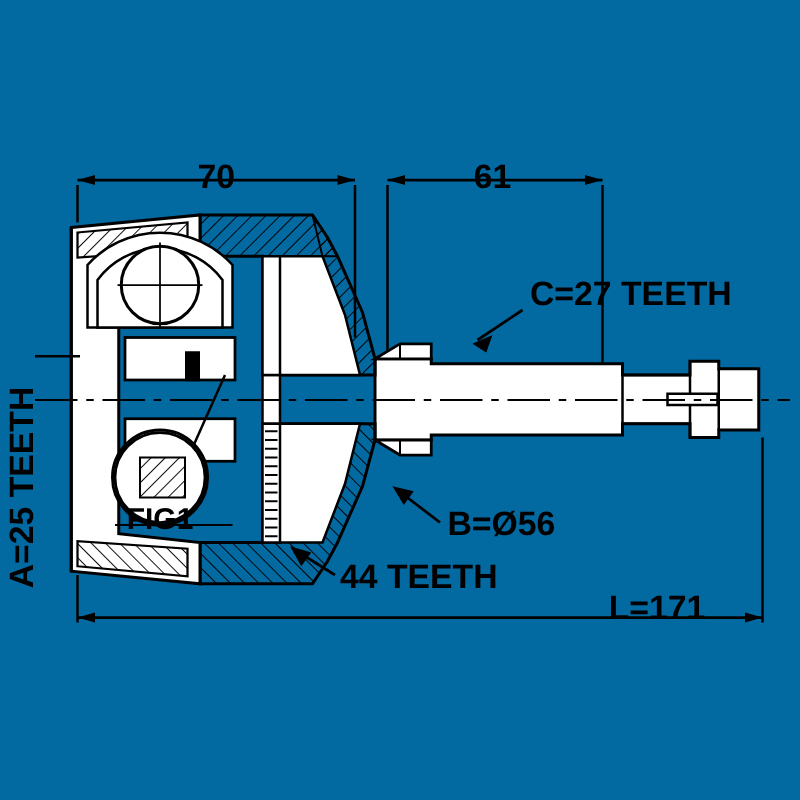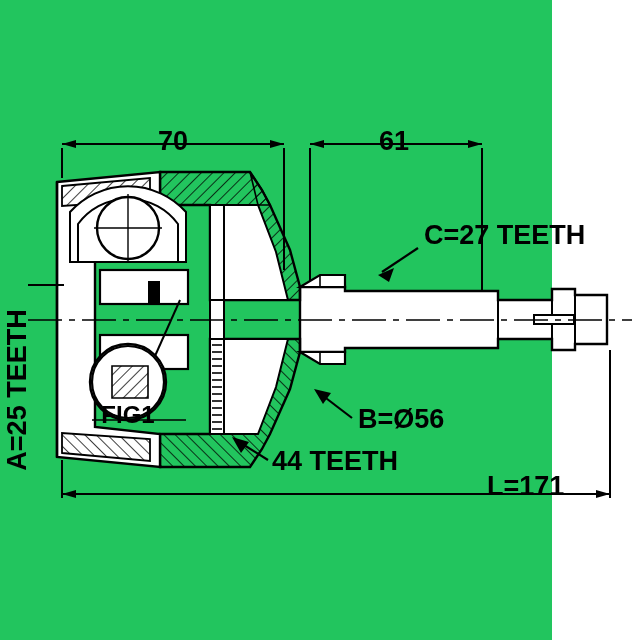--- a/index.html
+++ b/index.html
@@ -8,23 +8,23 @@
     background: #ffffff;
   }
   body {
     width: 640px;
     height: 640px;
     font-family: "Liberation Sans", sans-serif;
     overflow: hidden;
   }
   #stage {
     position: relative;
-    width: 552px;
+    width: 640px;
     height: 640px;
-    background: #22c55e;
+    background: #0369a1;
   }
   #stage svg {
     position: absolute;
     left: 0;
     top: 0;
   }
   .lbl {
     font-family: "Liberation Sans", sans-serif;
     font-weight: bold;
     fill: #000000;

